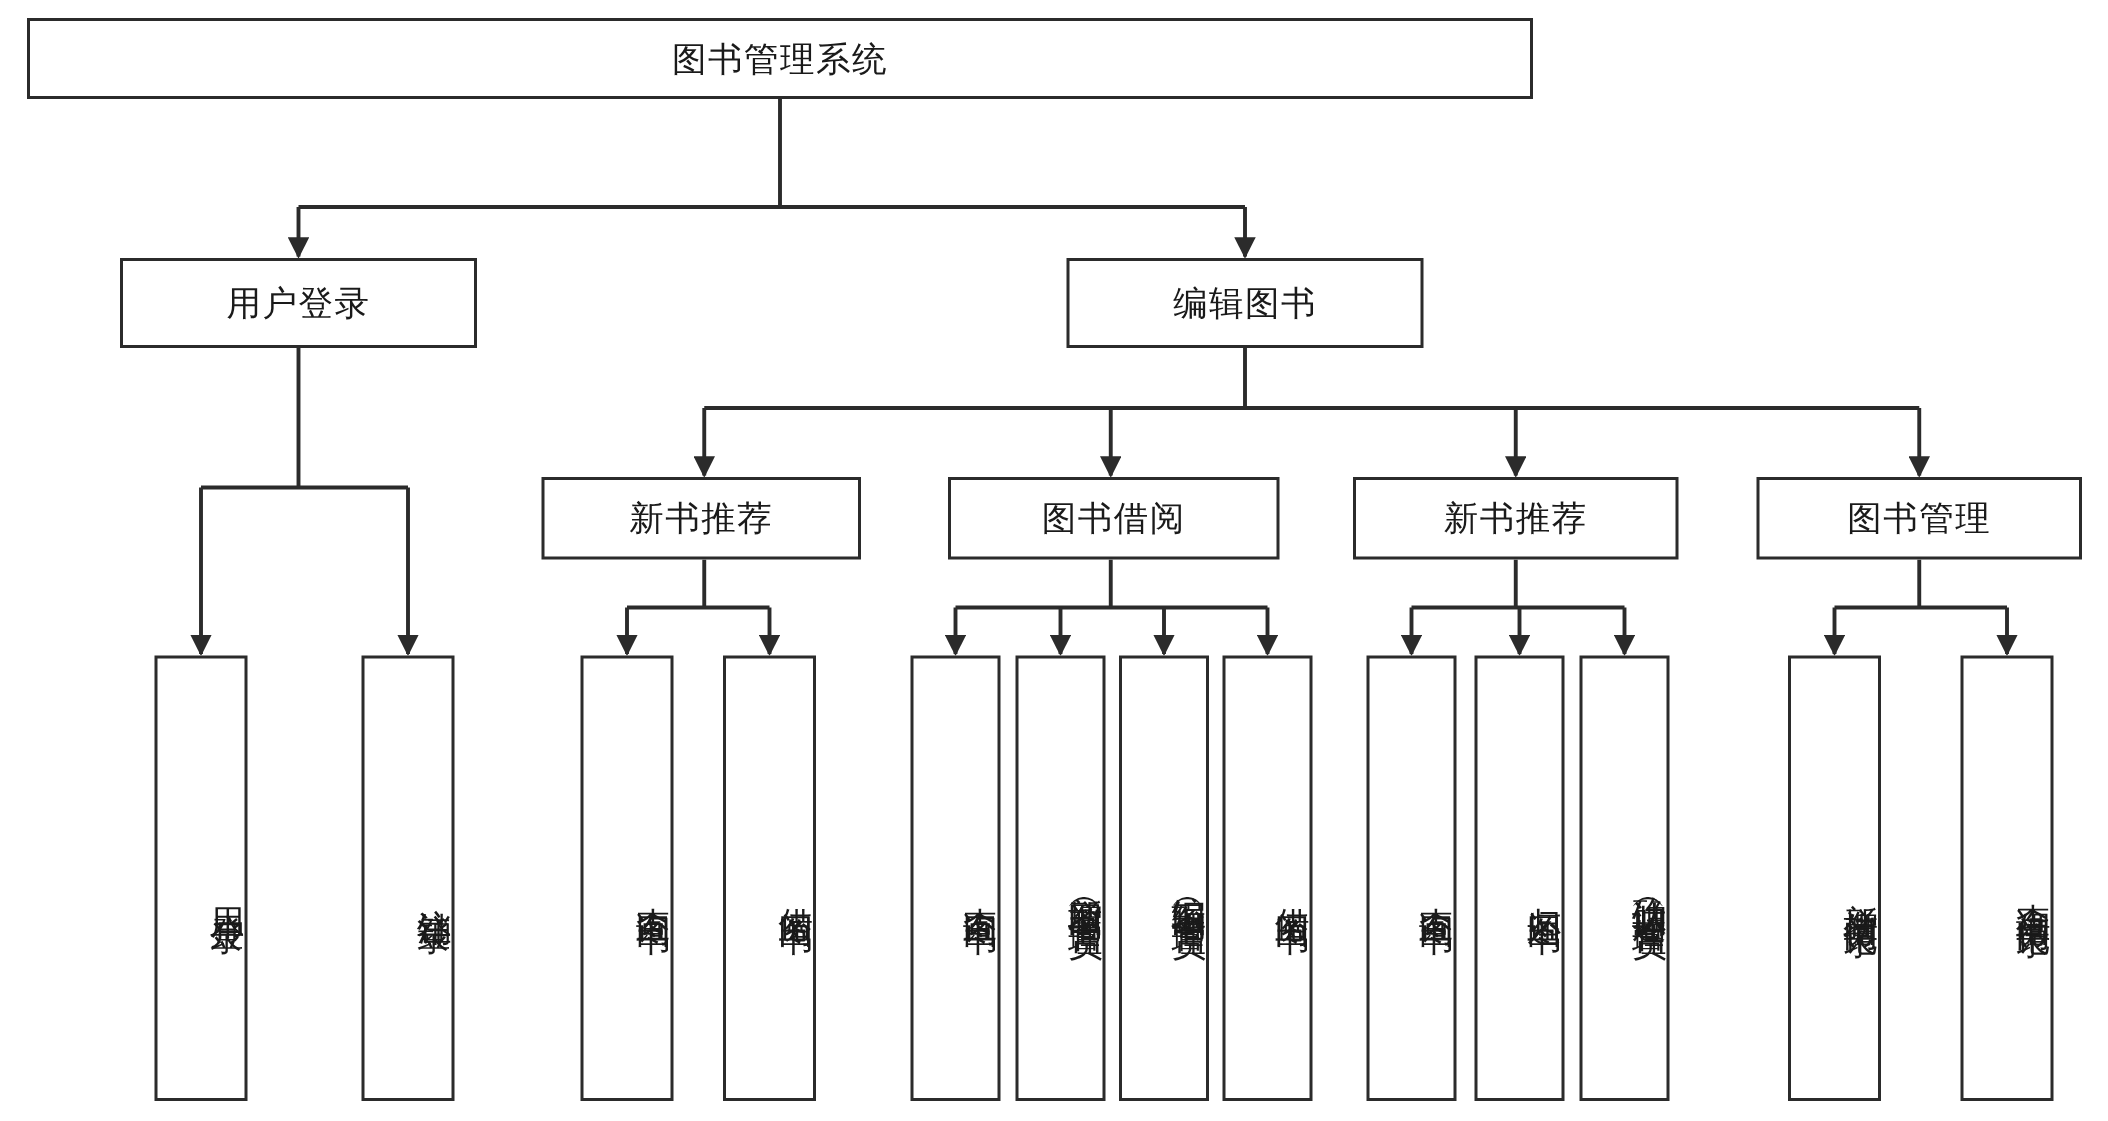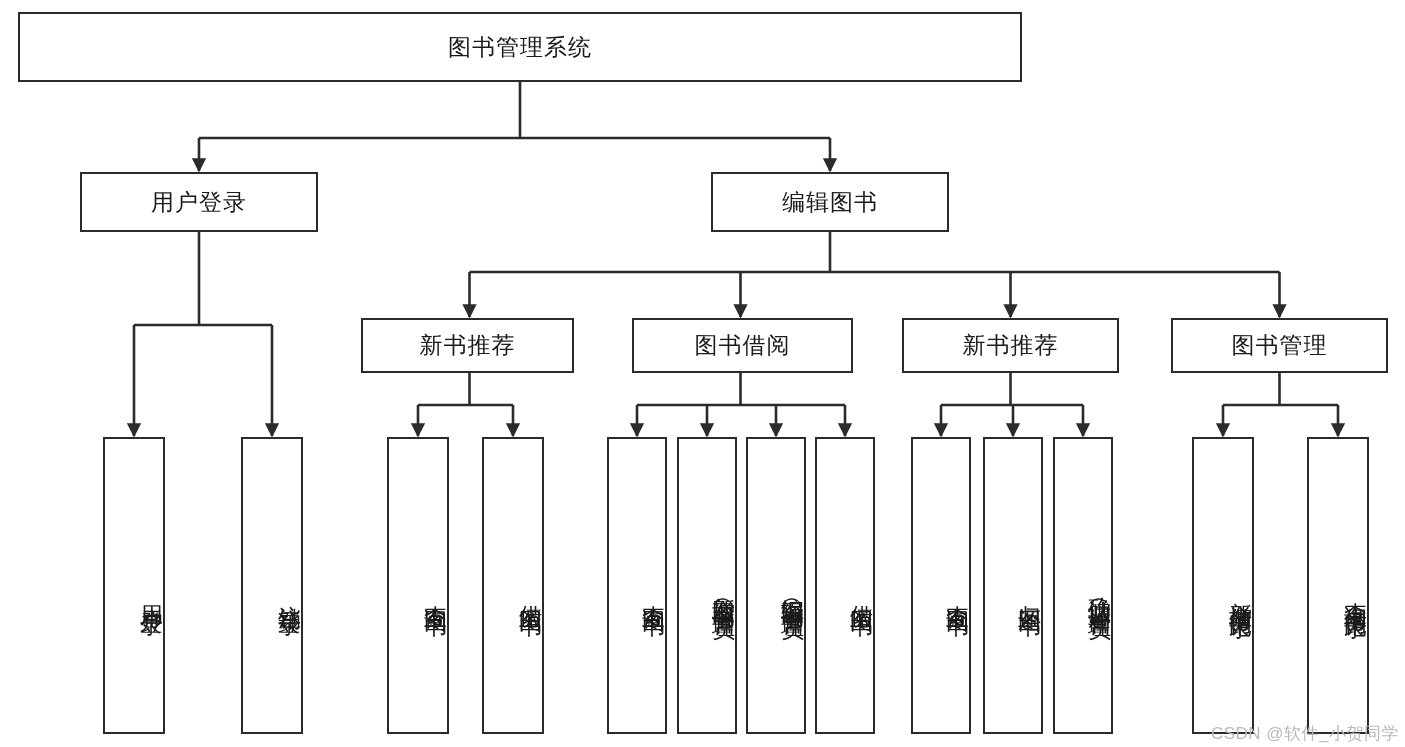--- a/index.html
+++ b/index.html
@@ -106,21 +106,21 @@
         <path d="M 1013 405 L 1013 436" marker-end="url(#arrow)"></path>
         <path d="M 1083 405 L 1083 436" marker-end="url(#arrow)"></path>
         <path d="M 1279.5 373 L 1279.5 405"></path>
         <path d="M 1223 405 L 1338 405"></path>
         <path d="M 1223 405 L 1223 436" marker-end="url(#arrow)"></path>
         <path d="M 1338 405 L 1338 436" marker-end="url(#arrow)"></path>
       </g>
   </svg>
 
   <div id="nodes">
-      <div class="node horiz" style="left: 18px; top: 12px; width: 1004px; height: 70px;">
+      <div class="node horiz" style="left: 18px; top: 12px; width: 1004px; height: 54px;">
         <span class="hlabel">图书管理系统</span>
       </div>
       <div class="node horiz" style="left: 80px; top: 172px; width: 238px; height: 60px;">
         <span class="hlabel">用户登录</span>
       </div>
       <div class="node horiz" style="left: 711px; top: 172px; width: 238px; height: 60px;">
         <span class="hlabel">编辑图书</span>
       </div>
       <div class="node horiz" style="left: 361px; top: 318px; width: 213px; height: 55px;">
         <span class="hlabel">新书推荐</span>
@@ -168,14 +168,13 @@
         <span class="vlabel">确认归还（管理员）</span>
       </div>
       <div class="node vert" style="left: 1192px; top: 437px; width: 62px; height: 297px;">
         <span class="vlabel">新增借阅记录</span>
       </div>
       <div class="node vert" style="left: 1307px; top: 437px; width: 62px; height: 297px;">
         <span class="vlabel">查询借阅记录</span>
       </div>
     </div>
 
-  <div class="watermark">CSDN @软件_小贺同学</div>
 </div>
 
 </body></html>

